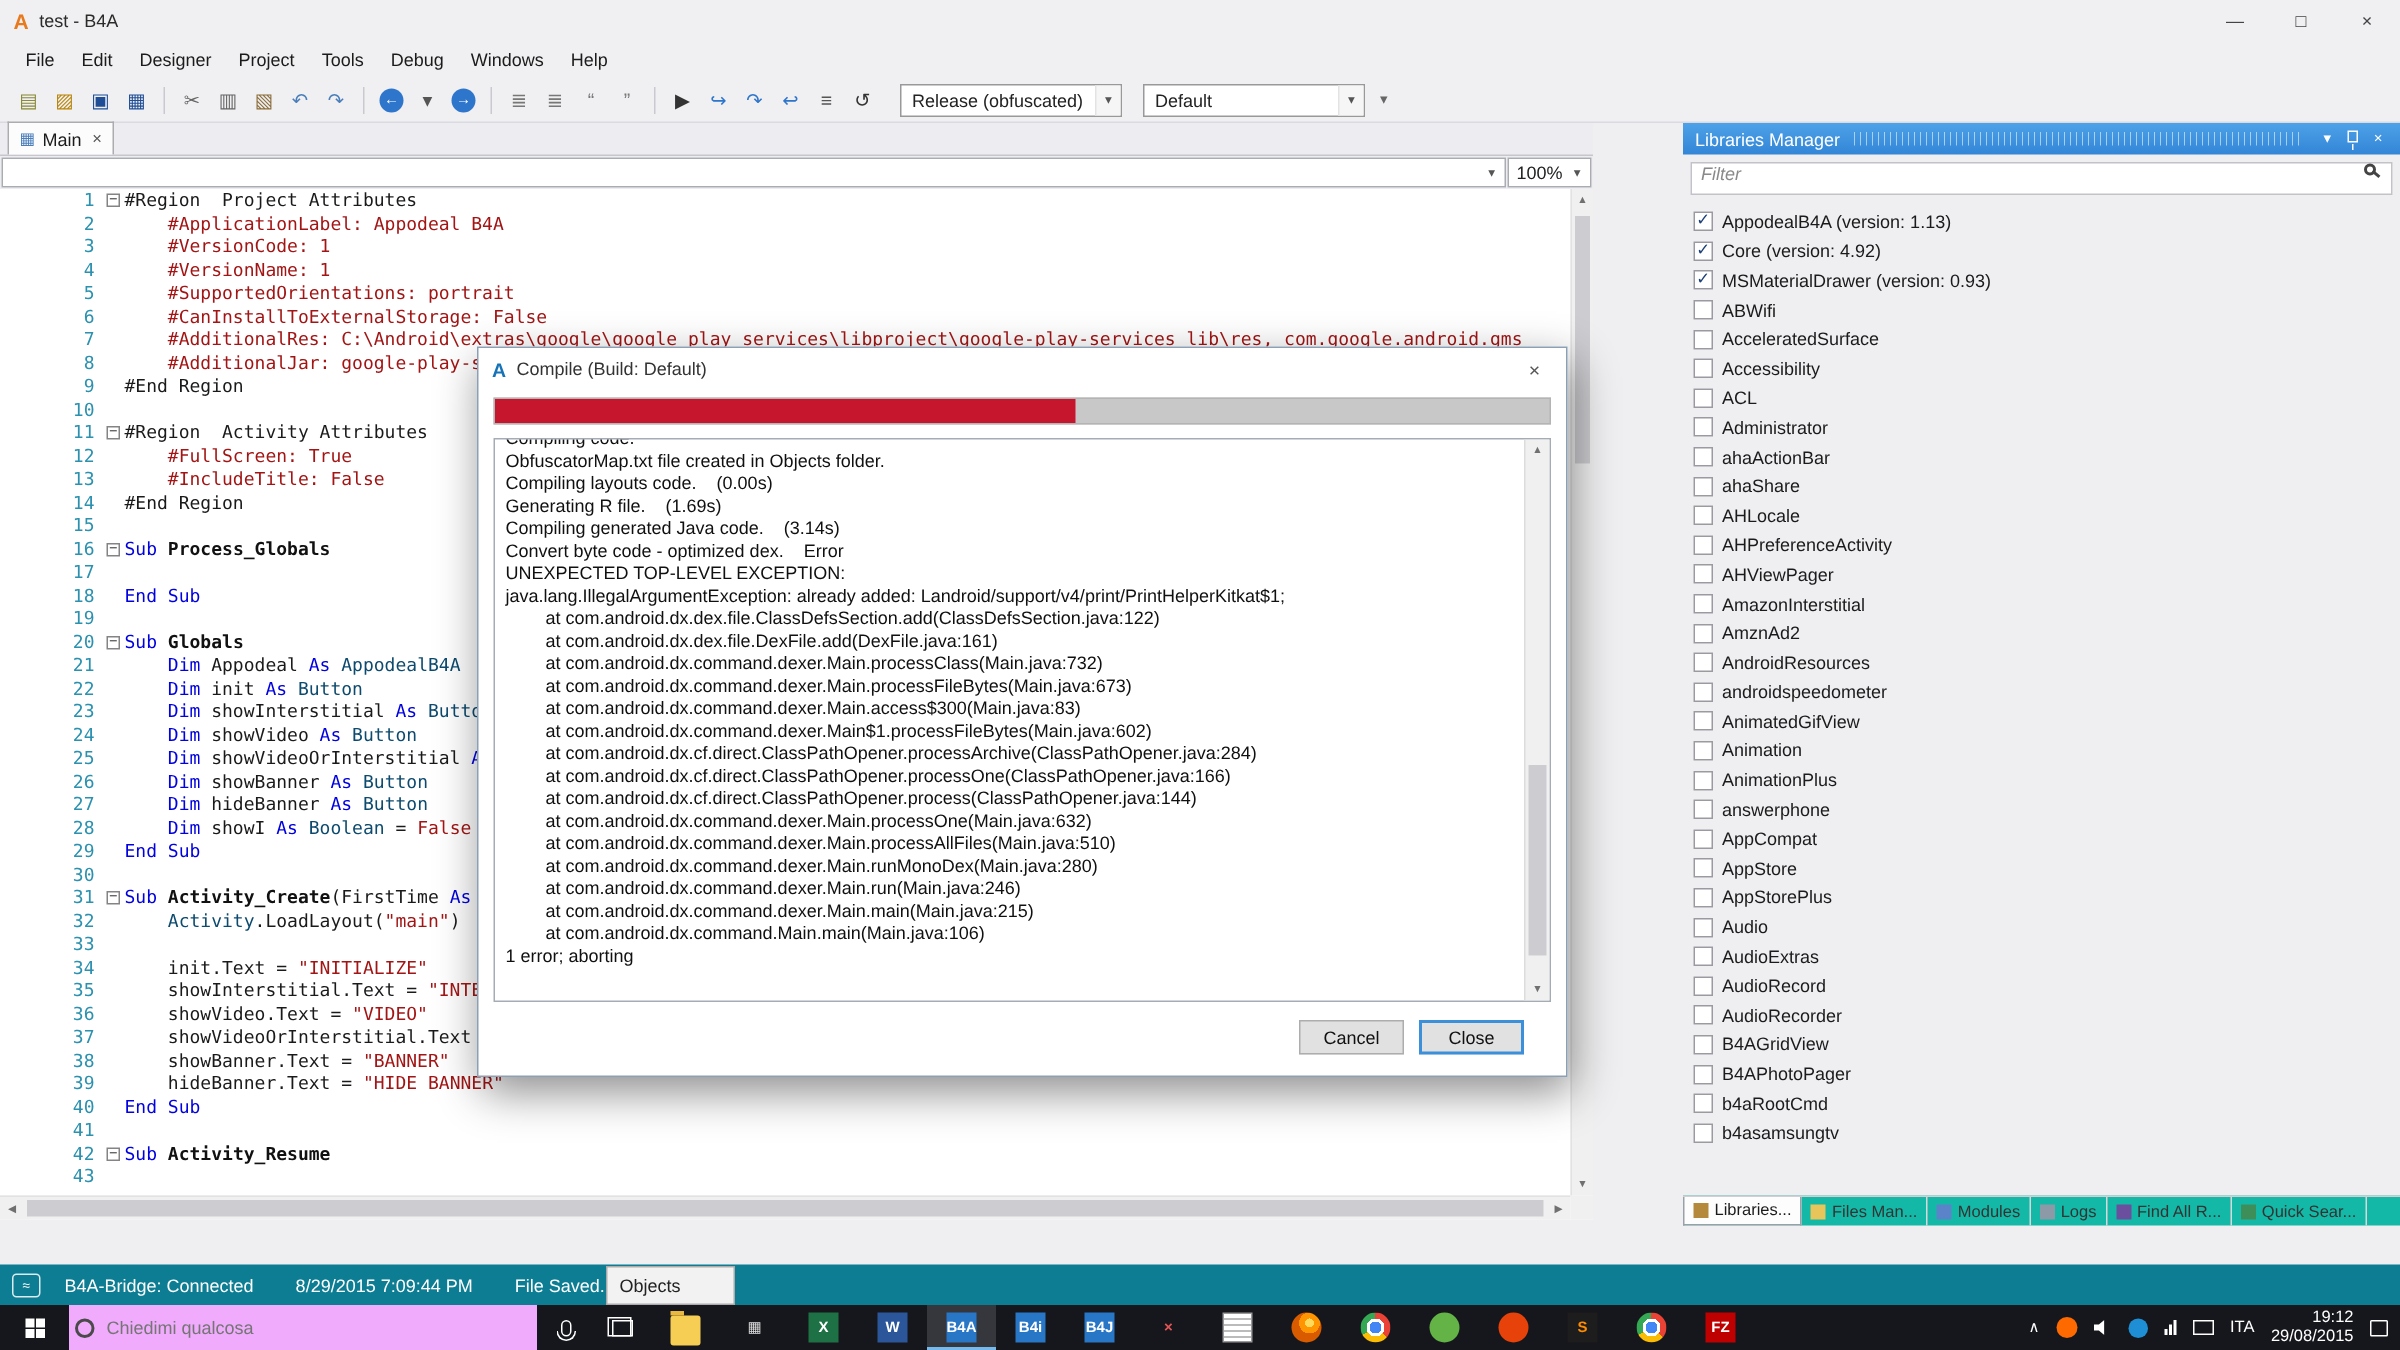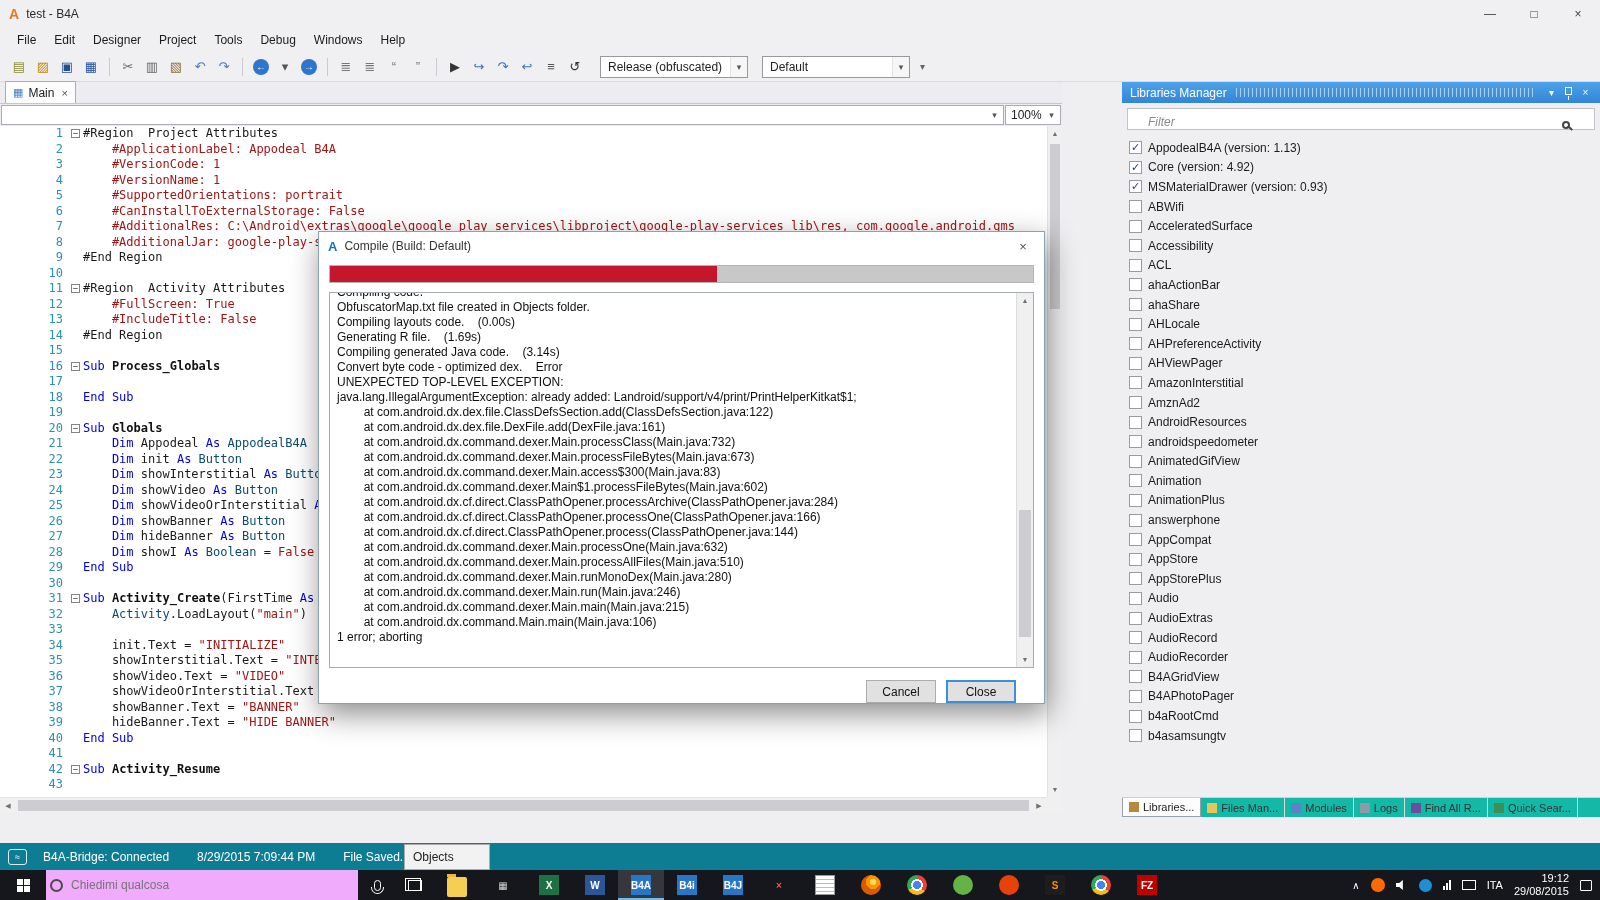--- a/index.html
+++ b/index.html
@@ -58,21 +58,21 @@
 .scorner{position:absolute;right:0;bottom:0;width:15px;height:16px;background:#F0F0F0}
 .splitter{position:absolute;left:1062px;top:0;width:24px;height:731px;background:#EFEFF2}
 
 
 .libpanel{position:absolute;left:1122px;top:0;right:0;height:761px;display:flex;flex-direction:column;background:#EFEFF2}
 .lib-header{height:21px;background:linear-gradient(#4DA2E8,#3385D6);color:#fff;font-size:12px;display:flex;align-items:center;padding:0 6px 0 8px}
 .lib-grip{flex:1;height:9px;margin:0 9px;background-image:repeating-linear-gradient(90deg,rgba(255,255,255,.55) 0 1px,rgba(255,255,255,0) 1px 4px)}
 .lib-hicon{width:17px;display:flex;align-items:center;justify-content:center;font-size:10px;color:#fff}
 .pin{width:7px;height:8px;border:1px solid #fff;position:relative;margin-bottom:4px}
 .pin::after{content:"";position:absolute;left:2px;top:8px;width:1px;height:4px;background:#fff}
-.lib-filter{margin:5px 5px 6px;height:22px;background:#fff;border:1px solid #C2C2C8;display:flex;align-items:flex-end;padding:0 20px}
+.lib-filter{margin:5px 5px 6px;height:22px;background:#fff;border:1px solid #C2C2C8;display:flex;align-items:flex-start;padding:0 6px}
 .lib-filter input{flex:1;border:none;outline:none;font-size:12px;color:#777;background:transparent;font-family:inherit}
 .lib-filter input::placeholder{color:#8a8a8a;font-style:italic}
 .mag{width:8px;height:8px;border:2px solid #444;border-radius:50%;position:relative;margin-right:4px;flex:none}
 .mag::after{content:"";position:absolute;width:6px;height:2px;background:#444;right:-5px;bottom:-2px;transform:rotate(40deg)}
 .lib-list{flex:1;overflow:hidden;padding:2px 2px 0 7px;font-size:12px;color:#1b1b1b}
 .lib-row{height:19.6px;display:flex;align-items:center;gap:6px}
 .cb{width:13px;height:13px;border:1px solid #9A9AA0;background:#fff;font-size:11px;line-height:11px;text-align:center;color:#1b3e7a;flex:none}
 .lib-tabs{height:20px;display:flex;align-items:stretch;background:#14b8a6;border-top:1px solid #CFCFD4;font-size:11px;color:#333}
 .lib-tab{display:flex;align-items:center;gap:4px;padding:0 6px;border-right:1px solid #D8D8DC}
 .lib-tab.active{background:#FDFDFE;border:1px solid #9AA0A8;border-top:none;color:#1b1b1b}
@@ -129,21 +129,21 @@
 .dialog{position:absolute;left:318px;top:231px;width:727px;background:#fff;border:1px solid #8BA0B5;box-shadow:3px 10px 28px rgba(0,0,0,.45);z-index:8}
 .dlg-title{height:28px;display:flex;align-items:center;padding:0 9px;font-size:12px;color:#333}
 .dlg-logo{color:#1673B8;font-weight:bold;font-size:13px;margin-right:7px}
 .dlg-close{margin-left:auto;color:#555;font-size:13px;width:24px;text-align:center}
 .dlg-progress{margin:5px 10px 9px;height:18px;background:#C8C8C8;border:1px solid #B4B4B4;position:relative}
 #progress-fill{position:absolute;left:0;top:0;bottom:0;background:#C5162E}
 .dlg-log{margin:0 10px;height:376px;border:1px solid #A5ACB5;position:relative;overflow:hidden;background:#fff}
 #log-inner{position:absolute;top:-8px;left:7px;right:22px;font-size:12px;line-height:15px;color:#101010;white-space:pre}
 .dlg-vscroll{position:absolute;top:0;right:0;bottom:0;width:17px;background:#F0F0F0;border-left:1px solid #DCDCDC}
 .dlg-vthumb{position:absolute;left:2px;right:2px;top:58%;height:34%;background:#CDCDD1}
-.dlg-buttons{display:flex;justify-content:flex-end;gap:10px;padding:12px 28px 0 0}
+.dlg-buttons{display:flex;justify-content:flex-end;gap:10px;padding:12px 28px 14px 0}
 .btn{min-width:70px;height:23px;background:#E1E1E1;border:1px solid #ADADAD;font-size:12px;display:flex;align-items:center;justify-content:center;color:#111}
 .btn.primary{border:2px solid #3C8FD9}
 </style>
 </head>
 <body>
 
 <div class="screen">
 
   <div class="titlebar">
     <span class="app-logo">A</span>
@@ -323,20 +323,24 @@
           <div class="lib-row">
             <span class="cb"></span>
             <span class="lib-label">Accessibility</span>
           </div>
           <div class="lib-row">
             <span class="cb"></span>
             <span class="lib-label">ACL</span>
           </div>
           <div class="lib-row">
             <span class="cb"></span>
+            <span class="lib-label">Administrator</span>
+          </div>
+          <div class="lib-row">
+            <span class="cb"></span>
             <span class="lib-label">ahaActionBar</span>
           </div>
           <div class="lib-row">
             <span class="cb"></span>
             <span class="lib-label">ahaShare</span>
           </div>
           <div class="lib-row">
             <span class="cb"></span>
             <span class="lib-label">AHLocale</span>
           </div>

